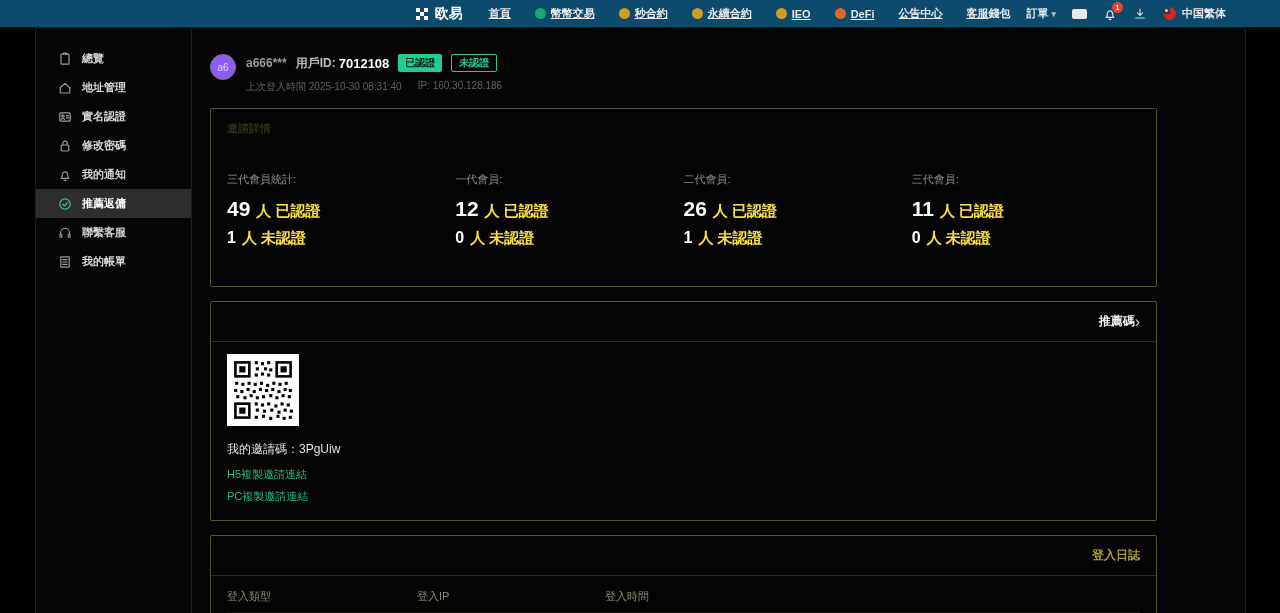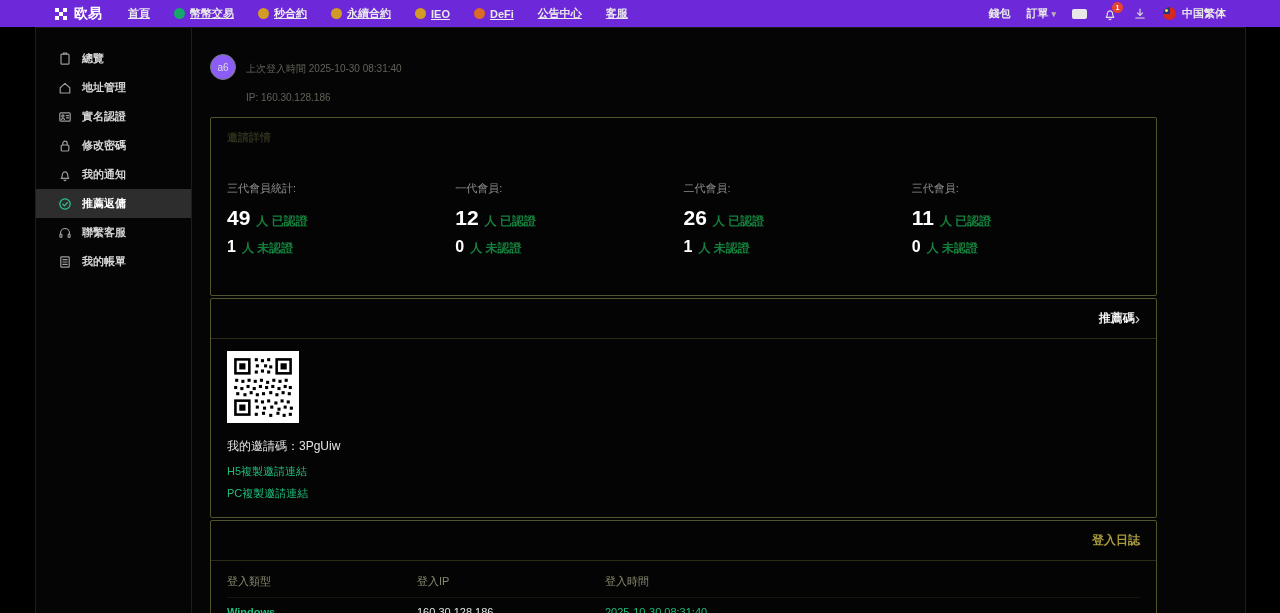--- a/index.html
+++ b/index.html
@@ -5,22 +5,22 @@
   * { box-sizing: border-box; margin: 0; padding: 0; }
   html,body { width:1280px; height:613px; overflow:hidden; }
   body {
     background:#000;
     color:#e8e8e8;
     font-family:"Liberation Sans", sans-serif;
   }
   a { text-decoration:none; color:inherit; }
 
   
-  .topnav{height:27px;display:flex;align-items:center;justify-content:space-between;
-    padding:0 54px 0 55px;background:#6d28d9;}
+  .topnav{height:27px;display:flex;align-items:center;justify-content:flex-end;
+    padding:0 54px 0 55px;background:#0c4a6e;}
   .nav-left{display:flex;align-items:center;gap:26px;}
   .brand{display:flex;align-items:center;gap:7px;cursor:pointer;}
   .logo{display:grid;grid-template-columns:repeat(3,4px);grid-template-rows:repeat(3,4px);}
   .logo i{background:#fff;}
   .logo i:nth-child(1){grid-area:1/1}.logo i:nth-child(2){grid-area:1/3}
   .logo i:nth-child(3){grid-area:2/2}.logo i:nth-child(4){grid-area:3/1}
   .logo i:nth-child(5){grid-area:3/3}
   .brand-name{font-size:14px;font-weight:700;color:#fff;}
   .nav-items{display:flex;align-items:center;gap:24px;}
   .nav-item{display:flex;align-items:center;gap:5px;font-size:11px;font-weight:700;
@@ -62,34 +62,34 @@
   .avatar{width:26px;height:26px;border-radius:50%;border:1px solid #7a7a7a;background:#8b5cf6;
     display:flex;align-items:center;justify-content:center;font-size:10px;color:#ddd;flex-shrink:0;}
   .pline1{display:flex;align-items:center;gap:9px;}
   .username{color:#9a9a9a;font-size:12px;font-weight:700;}
   .uid-label{font-size:12px;color:#bdbdbd;font-weight:700;}
   .uid{font-size:13px;color:#fff;font-weight:700;margin-left:-6px;}
   .badge-v{background:#21ce90;color:#052012;font-size:10px;font-weight:700;
     padding:2px 7px;border-radius:2px;}
   .badge-u{border:1px solid #2bc79a;color:#2bc79a;font-size:10px;font-weight:700;
     padding:1px 7px;border-radius:2px;}
-  .pline2{margin-top:8px;font-size:10px;color:#63635a;display:flex;gap:16px;flex-direction:column;}
-
-  .panel{border:1px solid #54542a;border-radius:2px;margin-bottom:2px;background:#040404;}
+  .pline2{margin-top:8px;font-size:10px;color:#63635a;display:flex;gap:16px;}
+
+  .panel{border:1px solid #54542a;border-radius:2px;margin-bottom:14px;background:#040404;}
 
   
   .panel-stats{padding:12px 16px 30px;}
   .stats-title{font-size:11px;color:#2e2e1c;font-weight:700;margin-bottom:36px;}
   .stats-row{display:flex;}
   .stat-col{flex:1;}
   .stat-head{font-size:11px;color:#8f8f8f;margin-bottom:10px;}
   .stat-line{margin-bottom:8px;display:flex;align-items:baseline;gap:6px;}
   .n-lg{font-size:21px;font-weight:700;color:#fff;}
   .n-sm{font-size:16px;font-weight:700;color:#fff;}
-  .n-label{font-size:12px;font-weight:700;color:#15803d;}
+  .n-label{font-size:15px;font-weight:700;color:#fde047;}
 
   
   .panel-head{display:flex;justify-content:flex-end;align-items:center;
     padding:11px 16px;border-bottom:1px solid #2c2c16;}
   .panel-title{font-size:12px;font-weight:700;color:#f2f2f2;}
   .chev{color:#cfcfcf;font-size:16px;line-height:1;cursor:pointer;}
   .ref-body{padding:12px 16px 16px;}
   .qr{width:72px;height:72px;background:#fff;padding:3px;}
   .invite-line{font-size:12px;color:#e5e5e5;margin:11px 0 9px;}
   .ref-link{display:block;font-size:11px;color:#1fbd7a;margin-top:7px;cursor:pointer;width:max-content;}
@@ -259,20 +259,27 @@
         </span>
       <span>我的帳單</span>
     </div>
   </aside>
 
   <main class="main">
 
     <div class="profile">
       <div class="avatar">a6</div>
       <div>
+        <div class="pline1">
+          <span class="username">a666***</span>
+          <span class="uid-label">用戶ID:</span>
+          <span class="uid">7012108</span>
+          <span class="badge-v">已認證</span>
+          <span class="badge-u">未認證</span>
+        </div>
         <div class="pline2">
           <span>上次登入時間 2025-10-30 08:31:40</span>
           <span>IP: 160.30.128.186</span>
         </div>
       </div>
     </div>
 
     <section class="panel panel-stats">
       <div class="stats-title">邀請詳情</div>
       <div class="stats-row">

